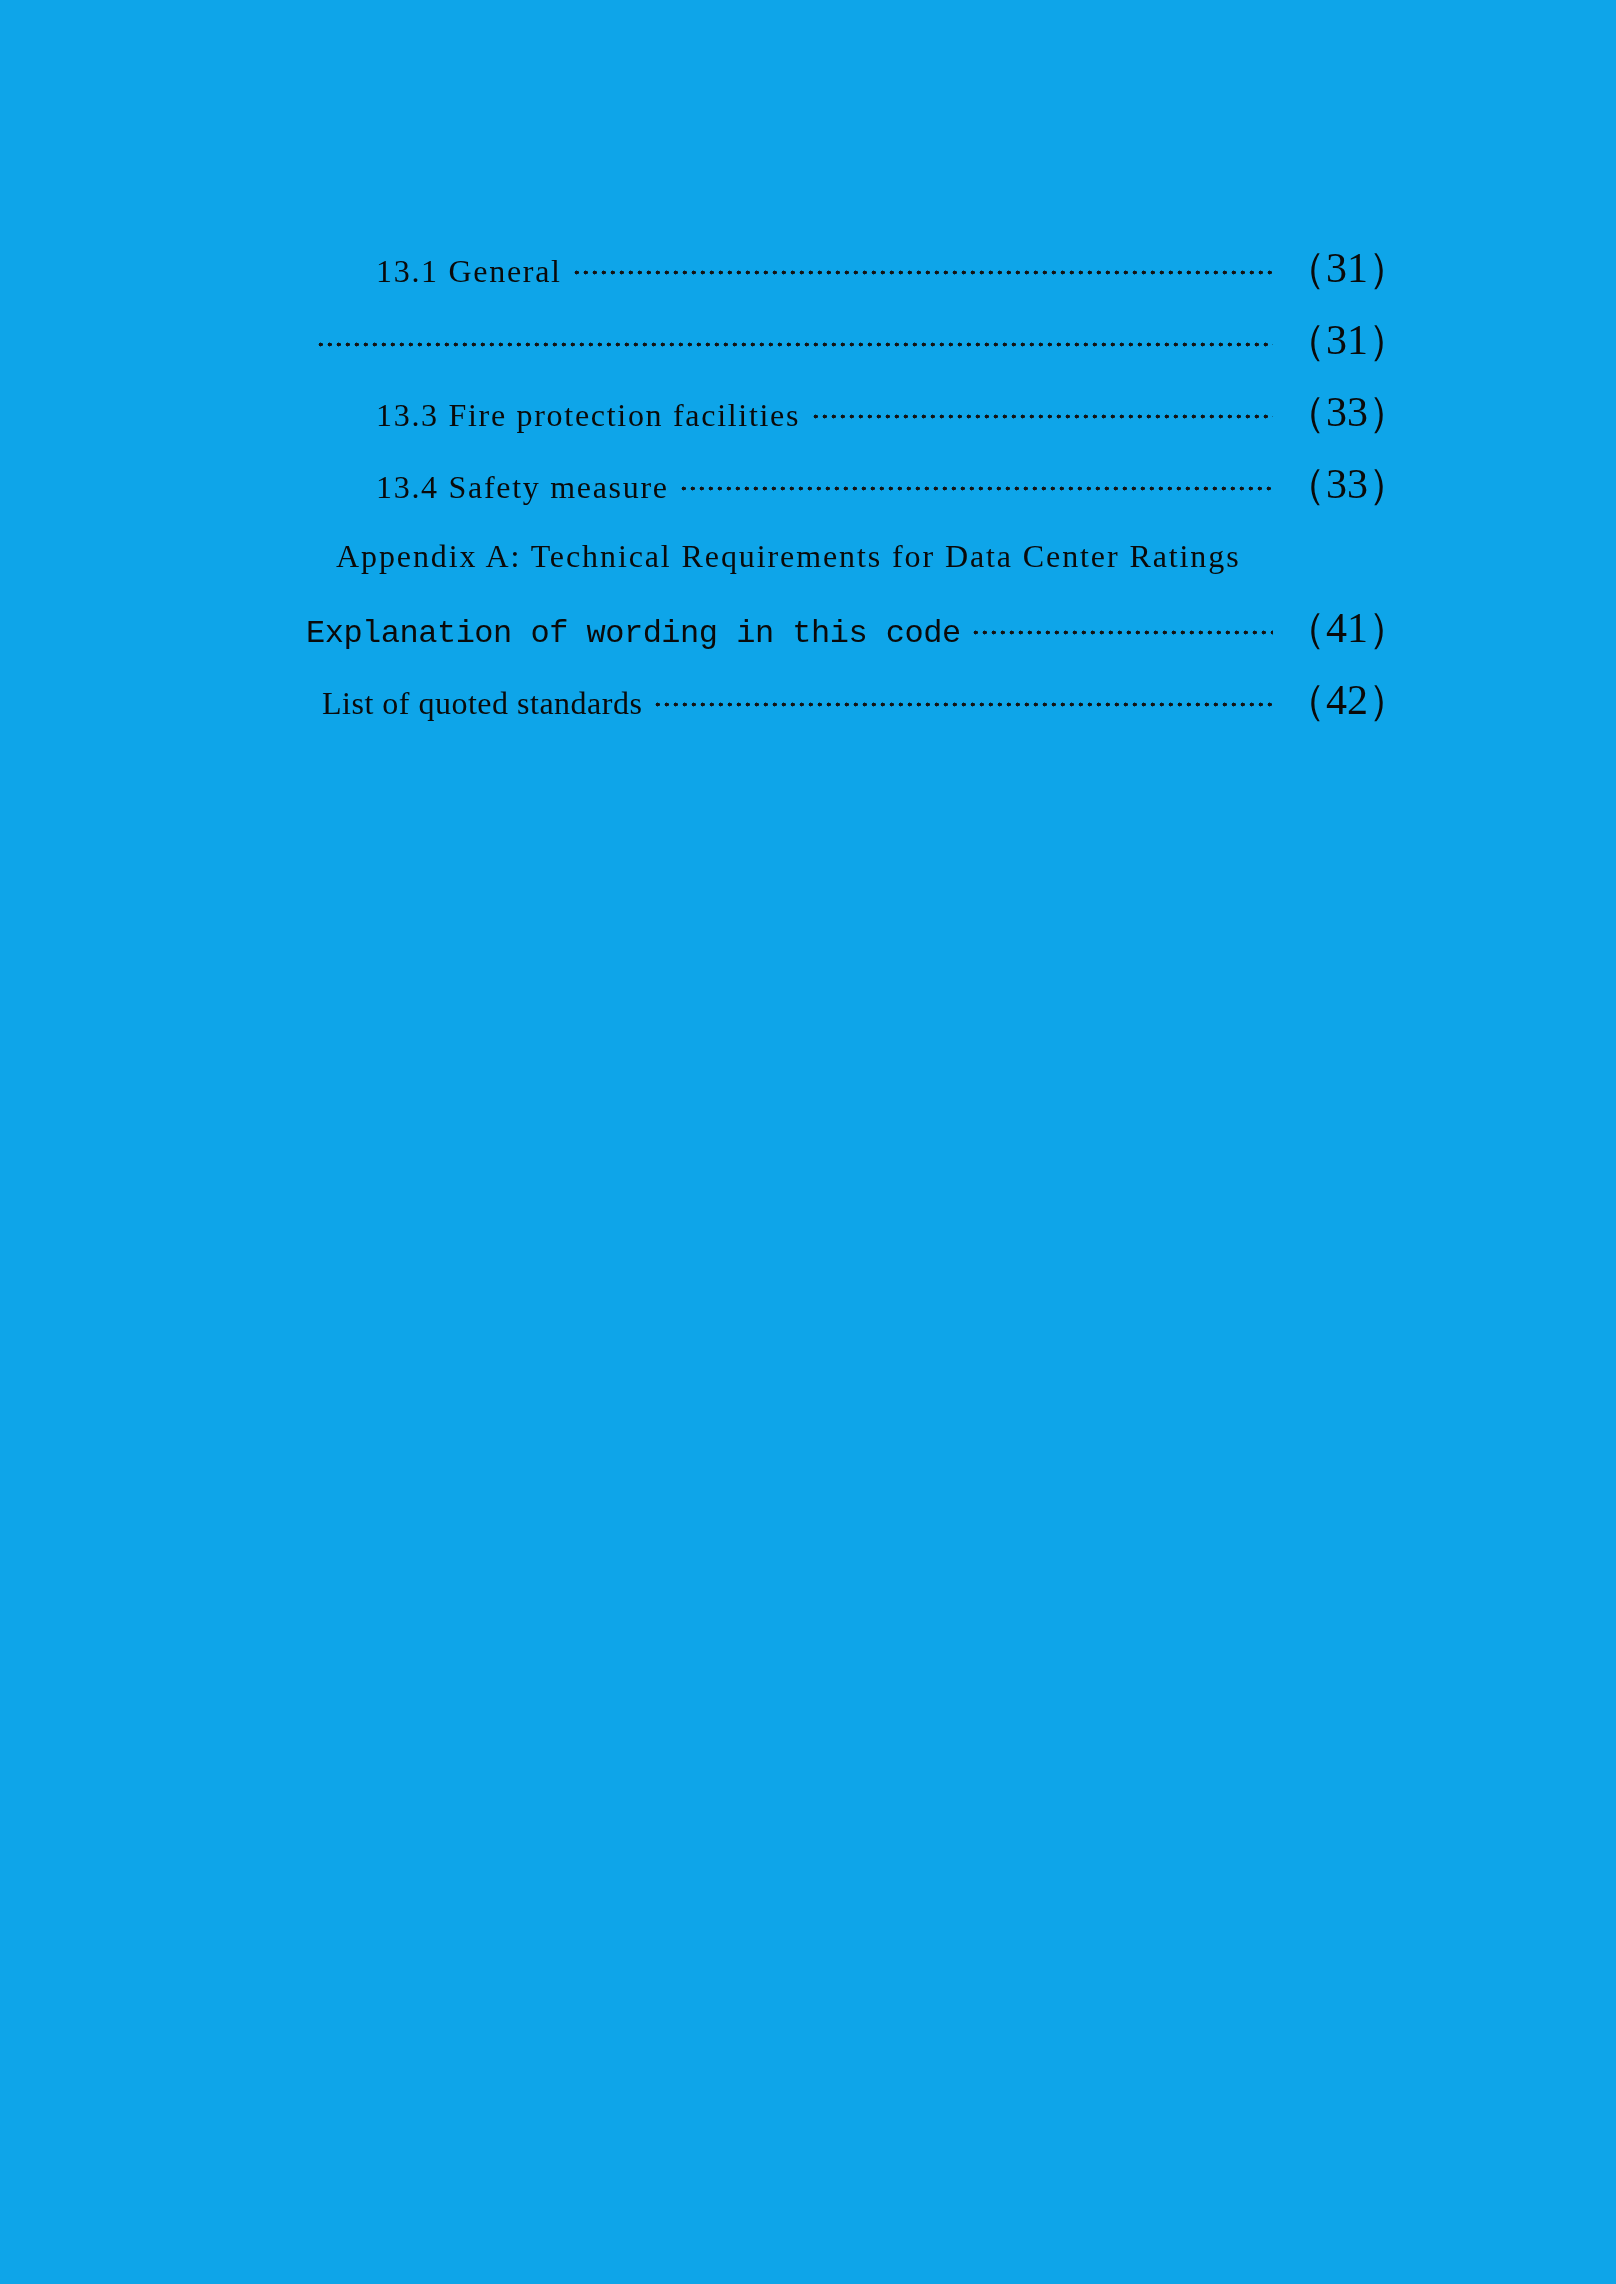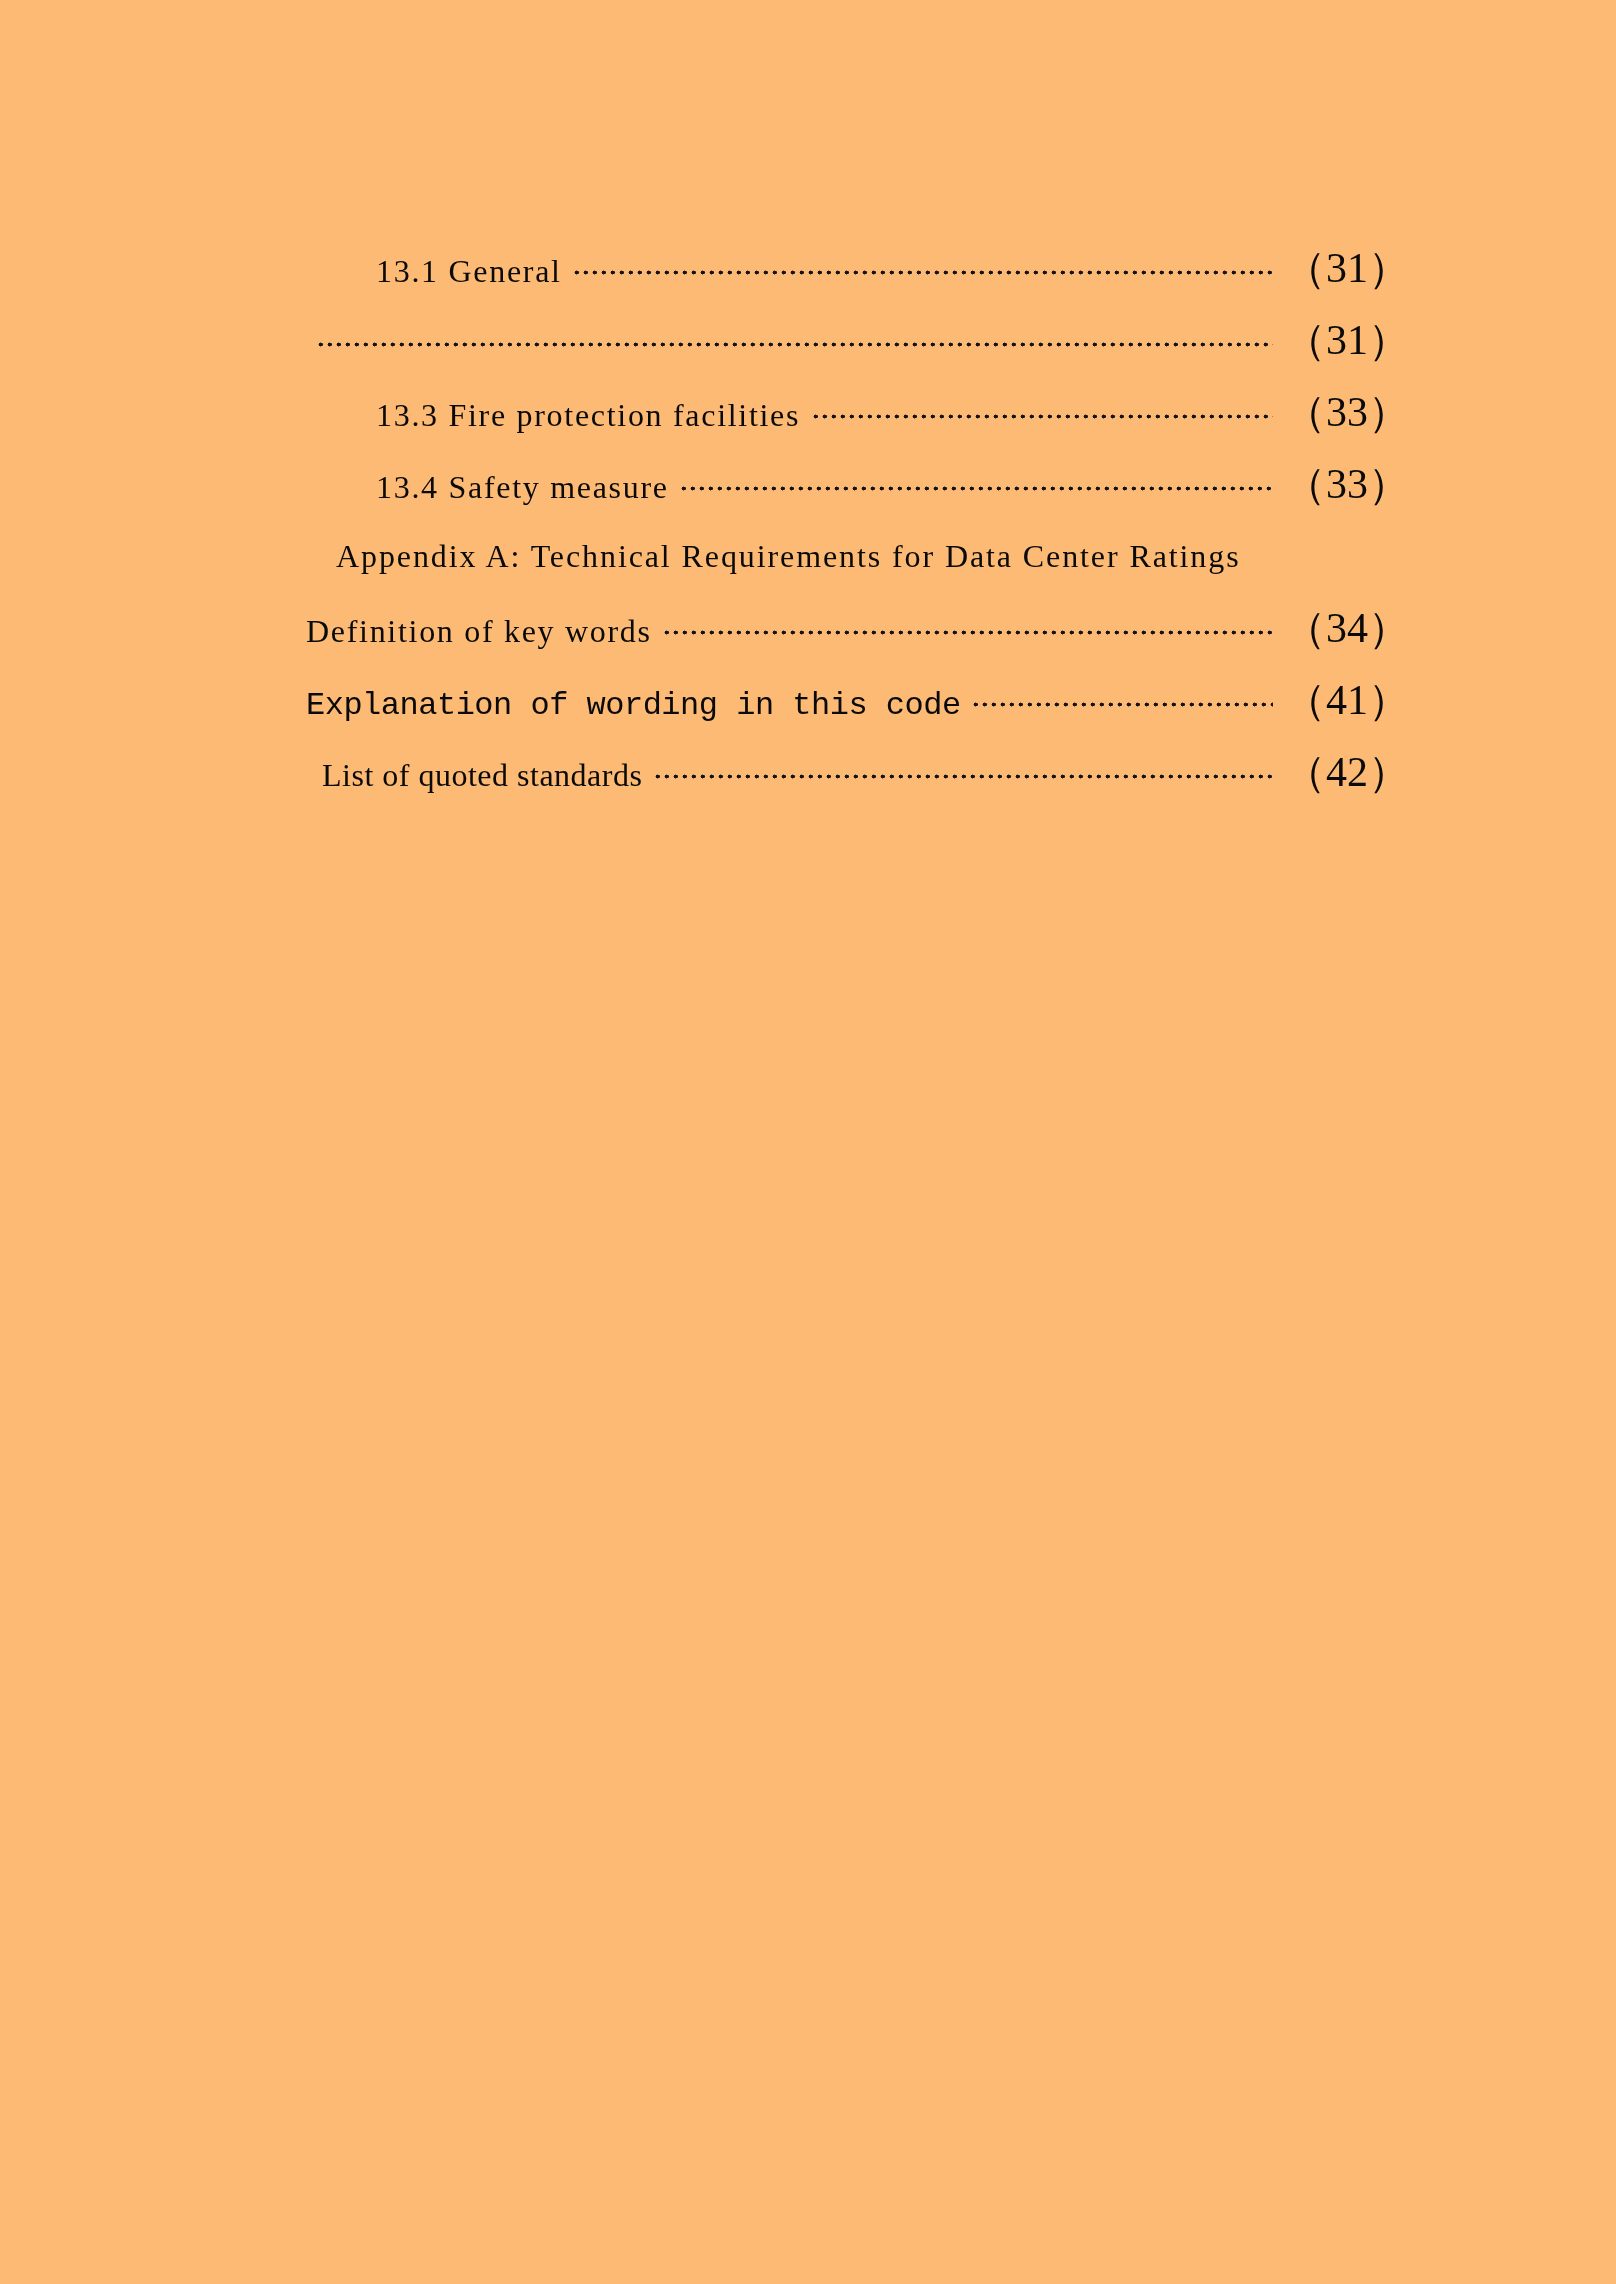--- a/index.html
+++ b/index.html
@@ -12,21 +12,21 @@
   body {
     font-family: "Liberation Serif", "DejaVu Serif", serif;
     color: #000000;
     -webkit-font-smoothing: antialiased;
   }
 
   .page {
     position: relative;
     width: 1617px;
     height: 2284px;
-    background: #fdba74;
+    background: #0ea5e9;
     overflow: hidden;
     box-sizing: border-box;
   }
 
   
   .toc {
     position: absolute;
     left: 306px;
     top: 232px;
     width: 1069px;
@@ -119,25 +119,20 @@
       </div>
       <div class="toc-entry indent">
         <span class="entry-title track-wide">13.4 Safety measure</span>
         <span class="leader"></span>
         <span class="page-num">（33）</span>
       </div>
       <div class="toc-entry full">
         <span class="entry-title track-wide">Appendix A: Technical Requirements for Data Center Ratings</span>
       </div>
       <div class="toc-entry">
-        <span class="entry-title track-wide">Definition of key words</span>
-        <span class="leader"></span>
-        <span class="page-num">（34）</span>
-      </div>
-      <div class="toc-entry">
         <span class="entry-title track-tight">Explanation of wording in this code</span>
         <span class="leader"></span>
         <span class="page-num">（41）</span>
       </div>
       <div class="toc-entry">
         <span class="entry-title track-normal">List of quoted standards</span>
         <span class="leader"></span>
         <span class="page-num">（42）</span>
       </div>
     </div>

